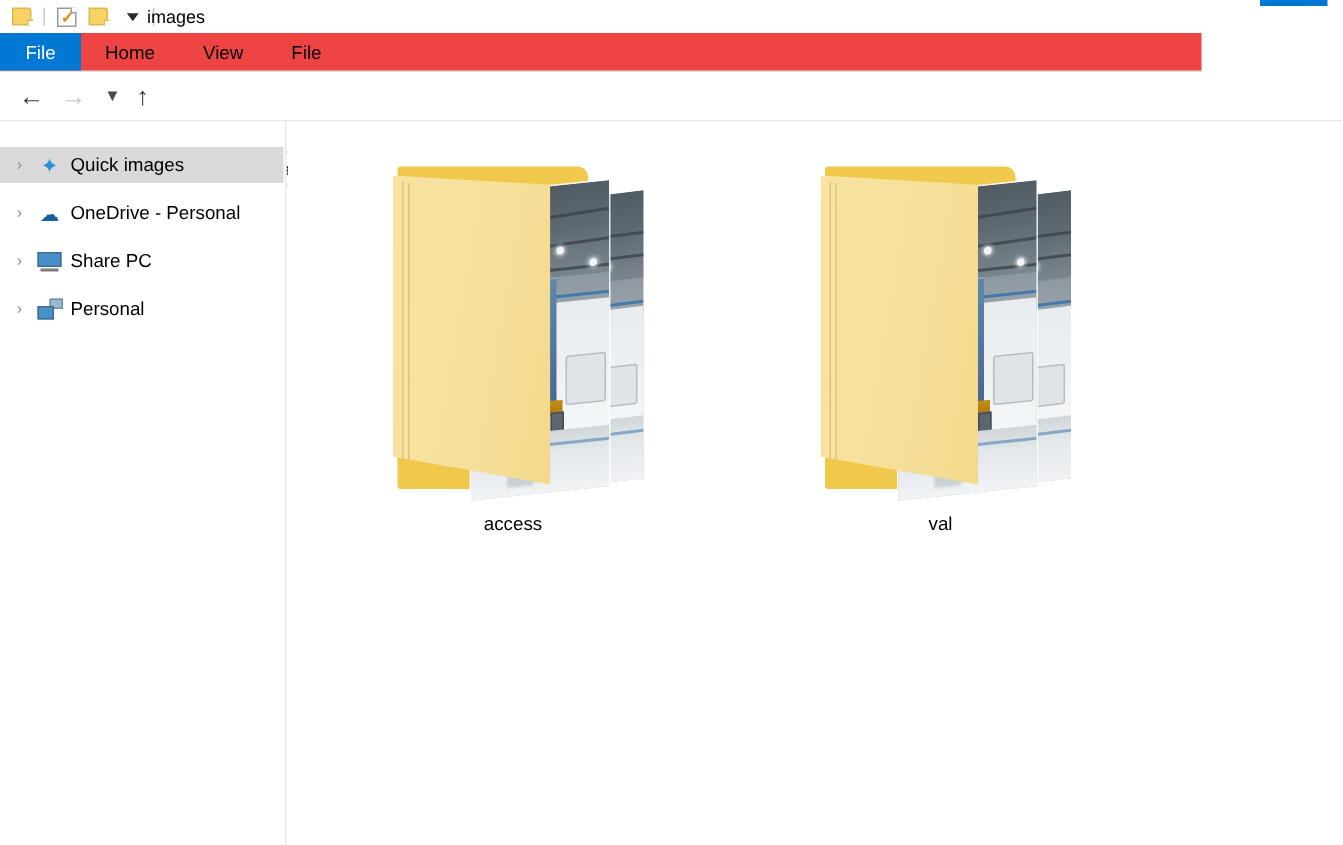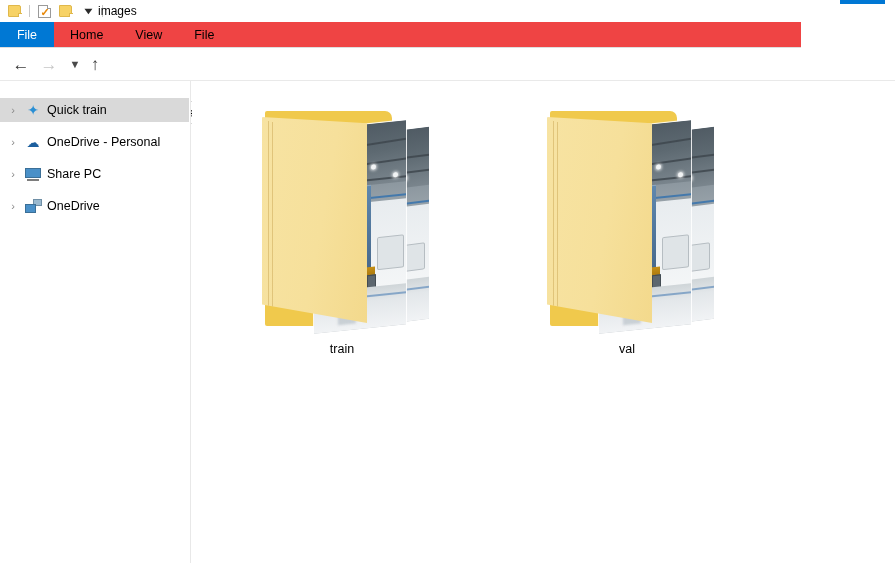--- a/index.html
+++ b/index.html
@@ -465,21 +465,21 @@
     </div>
   </div>
 
   <div class="sidebar">
 
     <div class="nav-item first selected">
       <span class="nav-chevron">›</span>
       <span class="nav-icon">
           <span class="star-ic">✦</span>
         </span>
-      <span class="nav-label">Quick train</span>
+      <span class="nav-label">Quick images</span>
     </div>
 
     <div class="nav-item">
       <span class="nav-chevron">›</span>
       <span class="nav-icon">
           <span class="cloud-ic">☁</span>
         </span>
       <span class="nav-label">OneDrive - Personal</span>
     </div>
 
@@ -495,21 +495,21 @@
     </div>
 
     <div class="nav-item">
       <span class="nav-chevron">›</span>
       <span class="nav-icon">
         <span class="netw">
             <span class="n2"></span>
             <span class="n1"></span>
           </span>
       </span>
-      <span class="nav-label">OneDrive</span>
+      <span class="nav-label">Personal</span>
     </div>
 
   </div>
 
   <div class="content">
 
     <div class="folder-item" style="left:55px; top:22px;">
       <div class="bigfolder">
         <div class="bf-back"></div>
 
@@ -557,21 +557,21 @@
             <div class="ph-floorline" style="left:0; top:84%; width:100%;"></div>
             <div class="ph-refl" style="left:26%; top:88%; width:20%; height:9%;"></div>
           </div>
         </div>
 
         <div class="bf-front">
           <span class="bf-front-line"></span>
           <span class="bf-front-line l2"></span>
         </div>
       </div>
-      <div class="folder-label">train</div>
+      <div class="folder-label">access</div>
     </div>
 
     <div class="folder-item" style="left:340px; top:22px;">
       <div class="bigfolder">
         <div class="bf-back"></div>
 
         <div class="bf-photo bf-photo-rear">
           <div class="ph">
             <div class="ph-sky"></div>
             <div class="ph-roof"></div>

